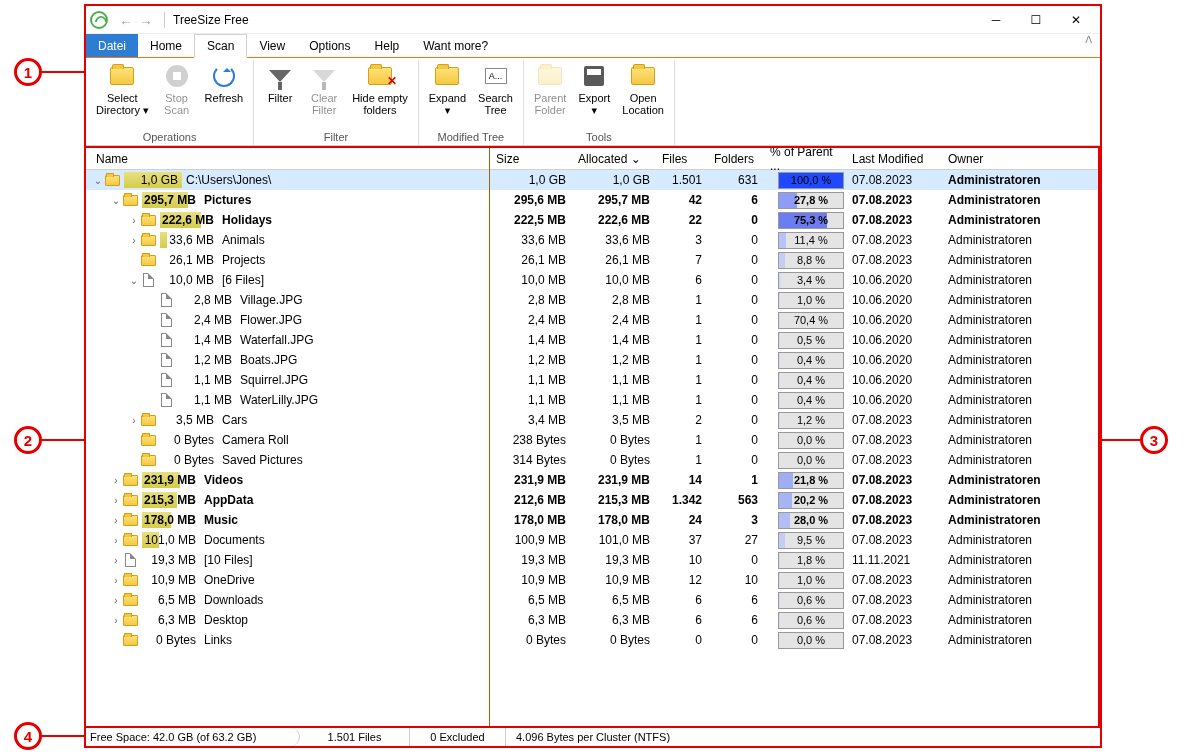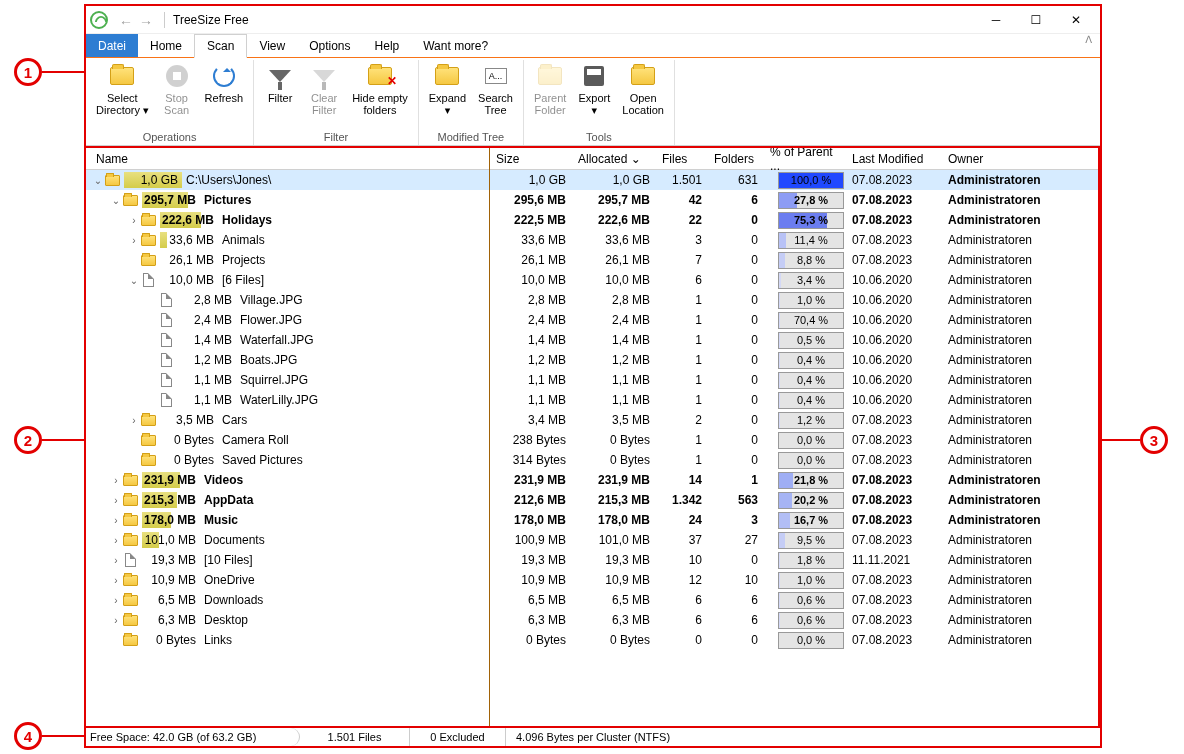--- a/index.html
+++ b/index.html
@@ -743,21 +743,21 @@
             <div class="cell owner bold">Administratoren</div>
           </div>
           <div class="row">
             <div class="cell size bold">178,0 MB</div>
             <div class="cell alloc bold">178,0 MB</div>
             <div class="cell files bold">24</div>
             <div class="cell folders bold">3</div>
             <div class="cell pct">
               <div class="pct-box">
                 <div class="pct-fill" style="width:17%;background:#b2bef5"></div>
-                <span class="pct-text bold">16,7 %</span>
+                <span class="pct-text bold">28,0 %</span>
               </div>
             </div>
             <div class="cell mod bold">07.08.2023</div>
             <div class="cell owner bold">Administratoren</div>
           </div>
           <div class="row">
             <div class="cell size">100,9 MB</div>
             <div class="cell alloc">101,0 MB</div>
             <div class="cell files">37</div>
             <div class="cell folders">27</div>

